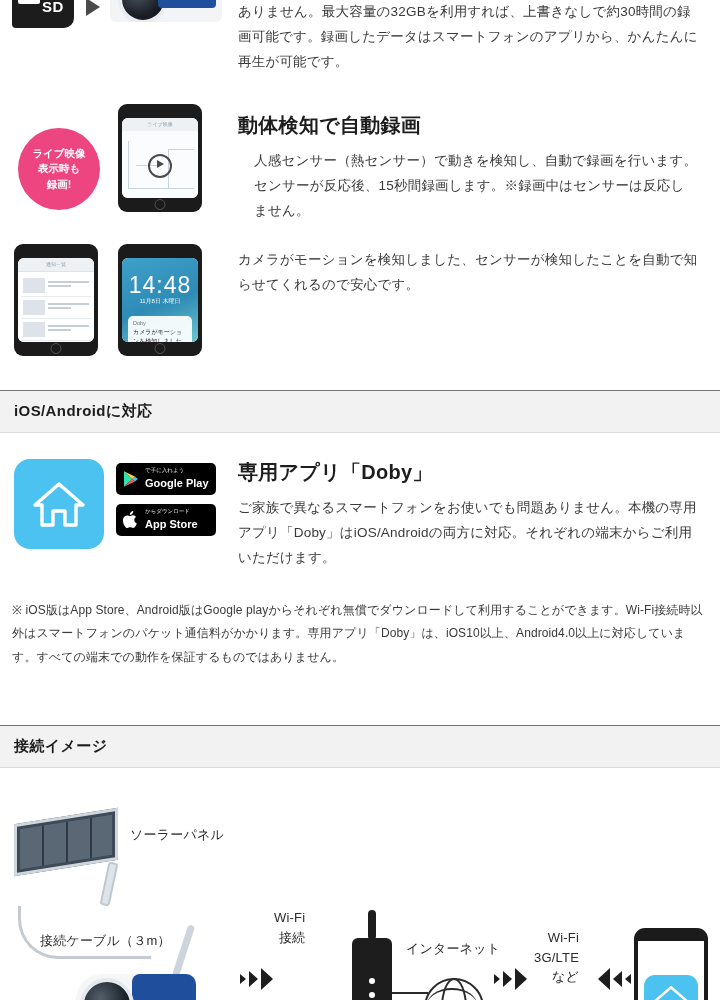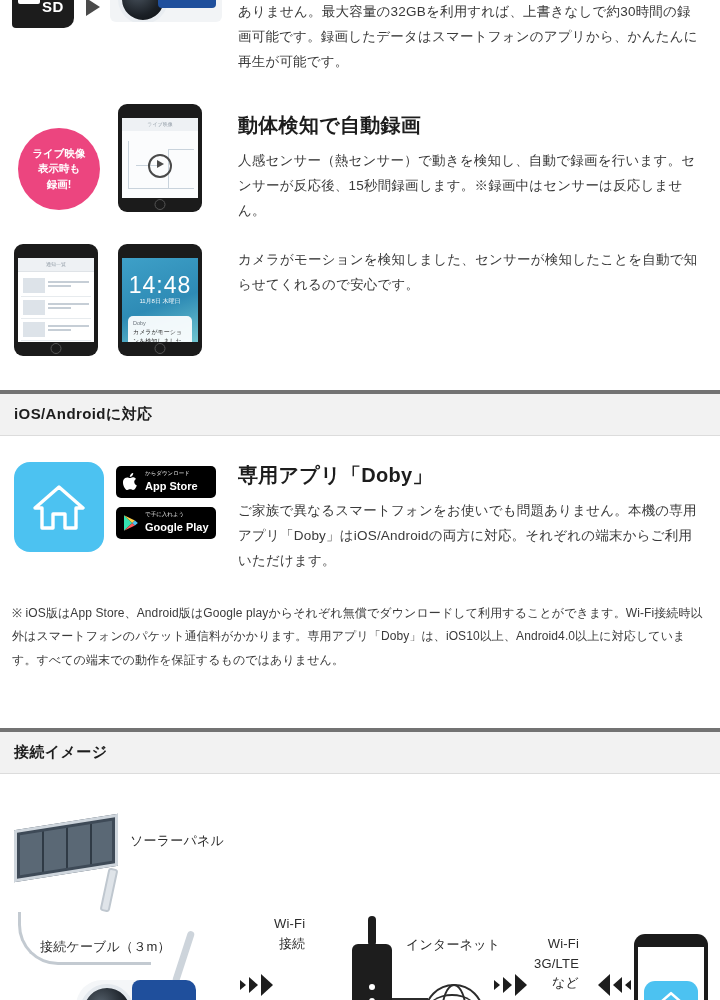--- a/index.html
+++ b/index.html
@@ -165,20 +165,21 @@
     overflow: hidden;
   }
   .phone .screen {
     position: absolute;
     left: 4px;
     right: 4px;
     top: 14px;
     bottom: 14px;
     background: #fff;
     overflow: hidden;
+    border-radius: 6px;
   }
   .phone .bar {
     height: 13px;
     background: #eef1f4;
     border-bottom: 1px solid #dfe3e7;
     font-size: 5px;
     color: #96a0aa;
     text-align: center;
     line-height: 13px;
   }
@@ -273,21 +274,21 @@
   .lock-card .t {
     font-size: 5.5px;
     color: #6a737b;
     margin-bottom: 2px;
   }
   .lock-card .m { font-size: 6px; line-height: 1.5; }
 
   
   .section-bar {
     background: #f2f2f2;
-    border-top: 4px solid #737373;
+    border-top: 1px solid #737373;
     border-bottom: 1px solid #dcdcdc;
     font-size: 15px;
     font-weight: bold;
     color: #1d1d1d;
     padding: 11px 14px;
     letter-spacing: 0.4px;
   }
 
   
   .app-icon {
@@ -605,21 +606,21 @@
             <div class="roomline" style="left:46px;top:18px;width:1px;height:40px;"></div>
             <div class="roomline" style="left:14px;top:34px;width:22px;height:1px;"></div>
             <div class="playbtn"></div>
           </div>
         </div>
         <div class="home"></div>
       </div>
     </div>
     <div class="row-text">
       <div class="feature-title">動体検知で自動録画</div>
-      <p class="body-text" style="margin:0 14px 0 0;">人感センサー（熱センサー）で動きを検知し、自動で録画を行います。センサーが反応後、15秒間録画します。※録画中はセンサーは反応しません。</p>
+      <p class="body-text" style="margin:0 14px 0 16px;">人感センサー（熱センサー）で動きを検知し、自動で録画を行います。センサーが反応後、15秒間録画します。※録画中はセンサーは反応しません。</p>
     </div>
   </div>
 
   <div class="row" style="margin-top:24px;">
     <div class="row-media" style="height:120px;">
 
       <div class="phone" style="position:absolute;left:14px;top:-4px;width:84px;height:112px;">
         <div class="screen">
           <div class="bar">通知一覧</div>
           <div class="notif-list">
@@ -673,41 +674,41 @@
 
   <div class="row" style="margin-top:26px;">
     <div class="row-media" style="position:relative;height:120px;">
       <div class="app-icon" style="position:absolute;left:14px;top:0;">
         <svg class="house" width="54" height="48" viewBox="0 0 54 48">
           <path d="M27 4 L51 25 L44 25 L44 45 L33 45 L33 31 L21 31 L21 45 L10 45 L10 25 L3 25 Z" fill="none" stroke="#ffffff" stroke-width="3.4" stroke-linejoin="round"></path>
         </svg>
       </div>
       <div style="position:absolute;left:116px;top:4px;">
         <div class="store-badge">
-          <svg width="16" height="19" viewBox="0 0 16 19">
-            <path d="M11.2 10.1c0-2.1 1.7-3.1 1.8-3.2-1-1.4-2.5-1.6-3-1.6-1.3-.1-2.5.8-3.2.8-.7 0-1.7-.8-2.7-.7-1.4 0-2.7.8-3.4 2.1-1.5 2.5-.4 6.3 1 8.4.7 1 1.6 2.2 2.7 2.1 1.1 0 1.5-.7 2.8-.7s1.7.7 2.8.7c1.2 0 1.9-1 2.6-2 .8-1.2 1.2-2.3 1.2-2.4 0 0-2.3-.9-2.6-3.5z" fill="#fff"></path>
-            <path d="M9.3 3.8c.6-.7 1-1.7.9-2.7-.9 0-1.9.6-2.5 1.3-.5.6-1 1.6-.9 2.6 1 .1 1.9-.5 2.5-1.2z" fill="#fff"></path>
-          </svg>
-          <span class="tx">
-            <span class="small">からダウンロード</span>
-            <span class="big">App Store</span>
-          </span>
-        </div>
-        <div class="store-badge">
           <svg width="16" height="18" viewBox="0 0 16 18">
             <path d="M1 1.2v15.6l8.3-7.8z" fill="#34e1b0"></path>
             <path d="M1 1.2l8.3 7.8 2.6-2.5z" fill="#ffd04a"></path>
             <path d="M1 16.8l8.3-7.8 2.6 2.5z" fill="#ff5b5b"></path>
             <path d="M11.9 6.5L9.3 9l2.6 2.5 3-2.5z" fill="#4cc2f1"></path>
           </svg>
           <span class="tx">
             <span class="small">で手に入れよう</span>
             <span class="big">Google Play</span>
           </span>
         </div>
+        <div class="store-badge">
+          <svg width="16" height="19" viewBox="0 0 16 19">
+            <path d="M11.2 10.1c0-2.1 1.7-3.1 1.8-3.2-1-1.4-2.5-1.6-3-1.6-1.3-.1-2.5.8-3.2.8-.7 0-1.7-.8-2.7-.7-1.4 0-2.7.8-3.4 2.1-1.5 2.5-.4 6.3 1 8.4.7 1 1.6 2.2 2.7 2.1 1.1 0 1.5-.7 2.8-.7s1.7.7 2.8.7c1.2 0 1.9-1 2.6-2 .8-1.2 1.2-2.3 1.2-2.4 0 0-2.3-.9-2.6-3.5z" fill="#fff"></path>
+            <path d="M9.3 3.8c.6-.7 1-1.7.9-2.7-.9 0-1.9.6-2.5 1.3-.5.6-1 1.6-.9 2.6 1 .1 1.9-.5 2.5-1.2z" fill="#fff"></path>
+          </svg>
+          <span class="tx">
+            <span class="small">からダウンロード</span>
+            <span class="big">App Store</span>
+          </span>
+        </div>
       </div>
     </div>
     <div class="row-text">
       <div class="feature-title">専用アプリ「Doby」</div>
       <p class="body-text" style="margin:0 14px 0 0;">ご家族で異なるスマートフォンをお使いでも問題ありません。本機の専用アプリ「Doby」はiOS/Androidの両方に対応。それぞれの端末からご利用いただけます。</p>
     </div>
   </div>
 
   <p class="footnote" style="margin:20px 12px 0 12px;">※ iOS版はApp Store、Android版はGoogle playからそれぞれ無償でダウンロードして利用することができます。Wi-Fi接続時以外はスマートフォンのパケット通信料がかかります。専用アプリ「Doby」は、iOS10以上、Android4.0以上に対応しています。すべての端末での動作を保証するものではありません。</p>
 
@@ -743,21 +744,21 @@
     <div class="router">
       <div class="ant"></div>
       <div class="led" style="top:40px;"></div>
       <div class="led" style="top:54px;"></div>
 
     </div>
 
     <div class="net-wire"></div>
     <div class="globe"></div>
     <div class="globe-line"></div>
-    <div class="diag-label" style="left:406px;top:120px;">インターネット</div>
+    <div class="diag-label" style="left:406px;top:130px;">インターネット</div>
 
     <div class="waves right" style="left:494px;top:158px;">
         <i></i>
         <i></i>
         <i></i>
       </div>
     <div class="diag-label center" style="left:534px;top:118px;line-height:1.5;">
       <span>Wi-Fi</span><br>
       <span>3G/LTE</span><br>
       <span>など</span>

